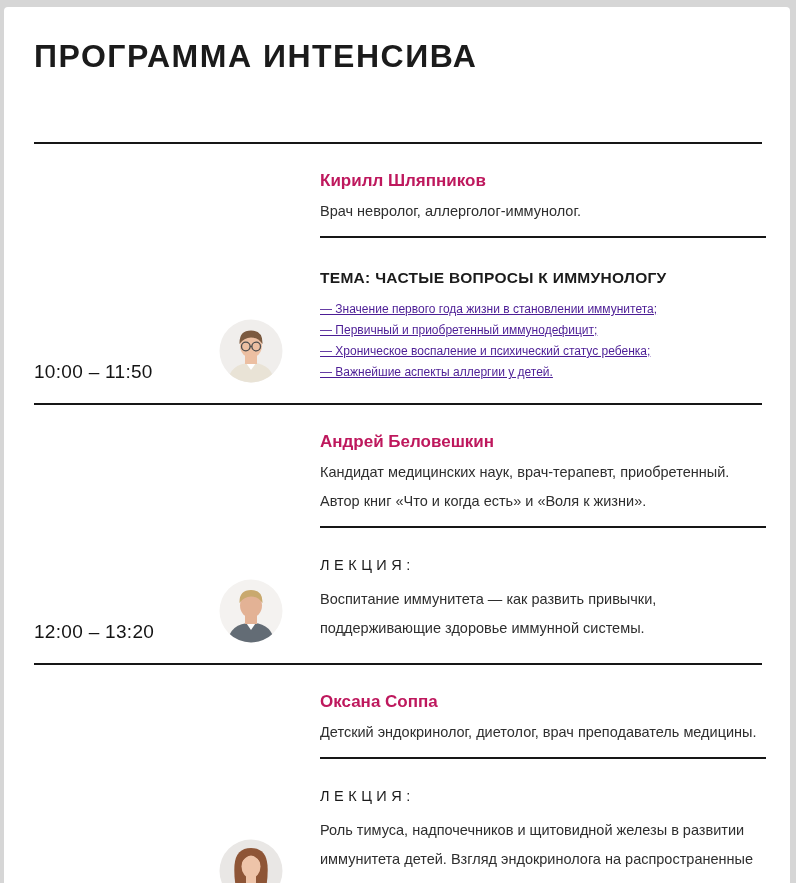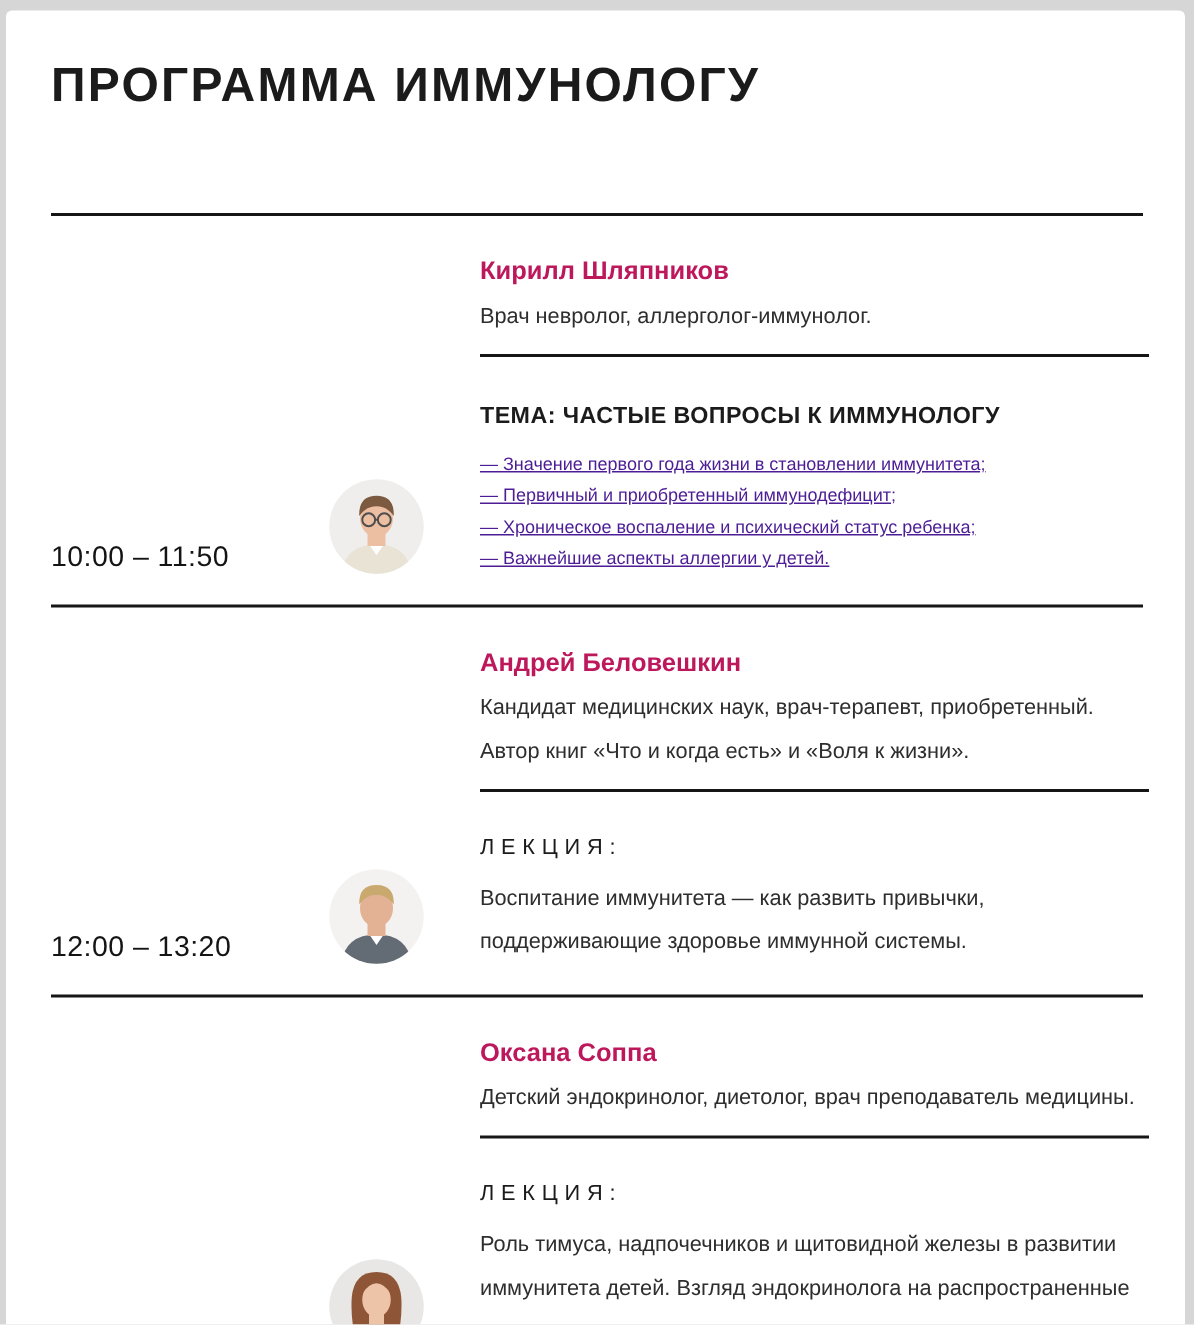--- a/index.html
+++ b/index.html
@@ -100,21 +100,21 @@
     font-size: 14.5px;
     line-height: 29px;
     color: #2e2e2e;
   }
 </style>
 </head>
 <body>
 
 <div class="card">
 
-  <h1 class="page-title">ПРОГРАММА ИММУНОЛОГУ</h1>
+  <h1 class="page-title">ПРОГРАММА ИНТЕНСИВА</h1>
 
   <hr class="hr-full hr-first">
 
   <section class="session">
     <div class="time">10:00 – 11:50</div>
     <div class="photo">
       <svg class="avatar" viewBox="0 0 64 64">
         <defs>
             <clipPath id="clip0">
               <circle cx="32" cy="32" r="31.5"></circle>

